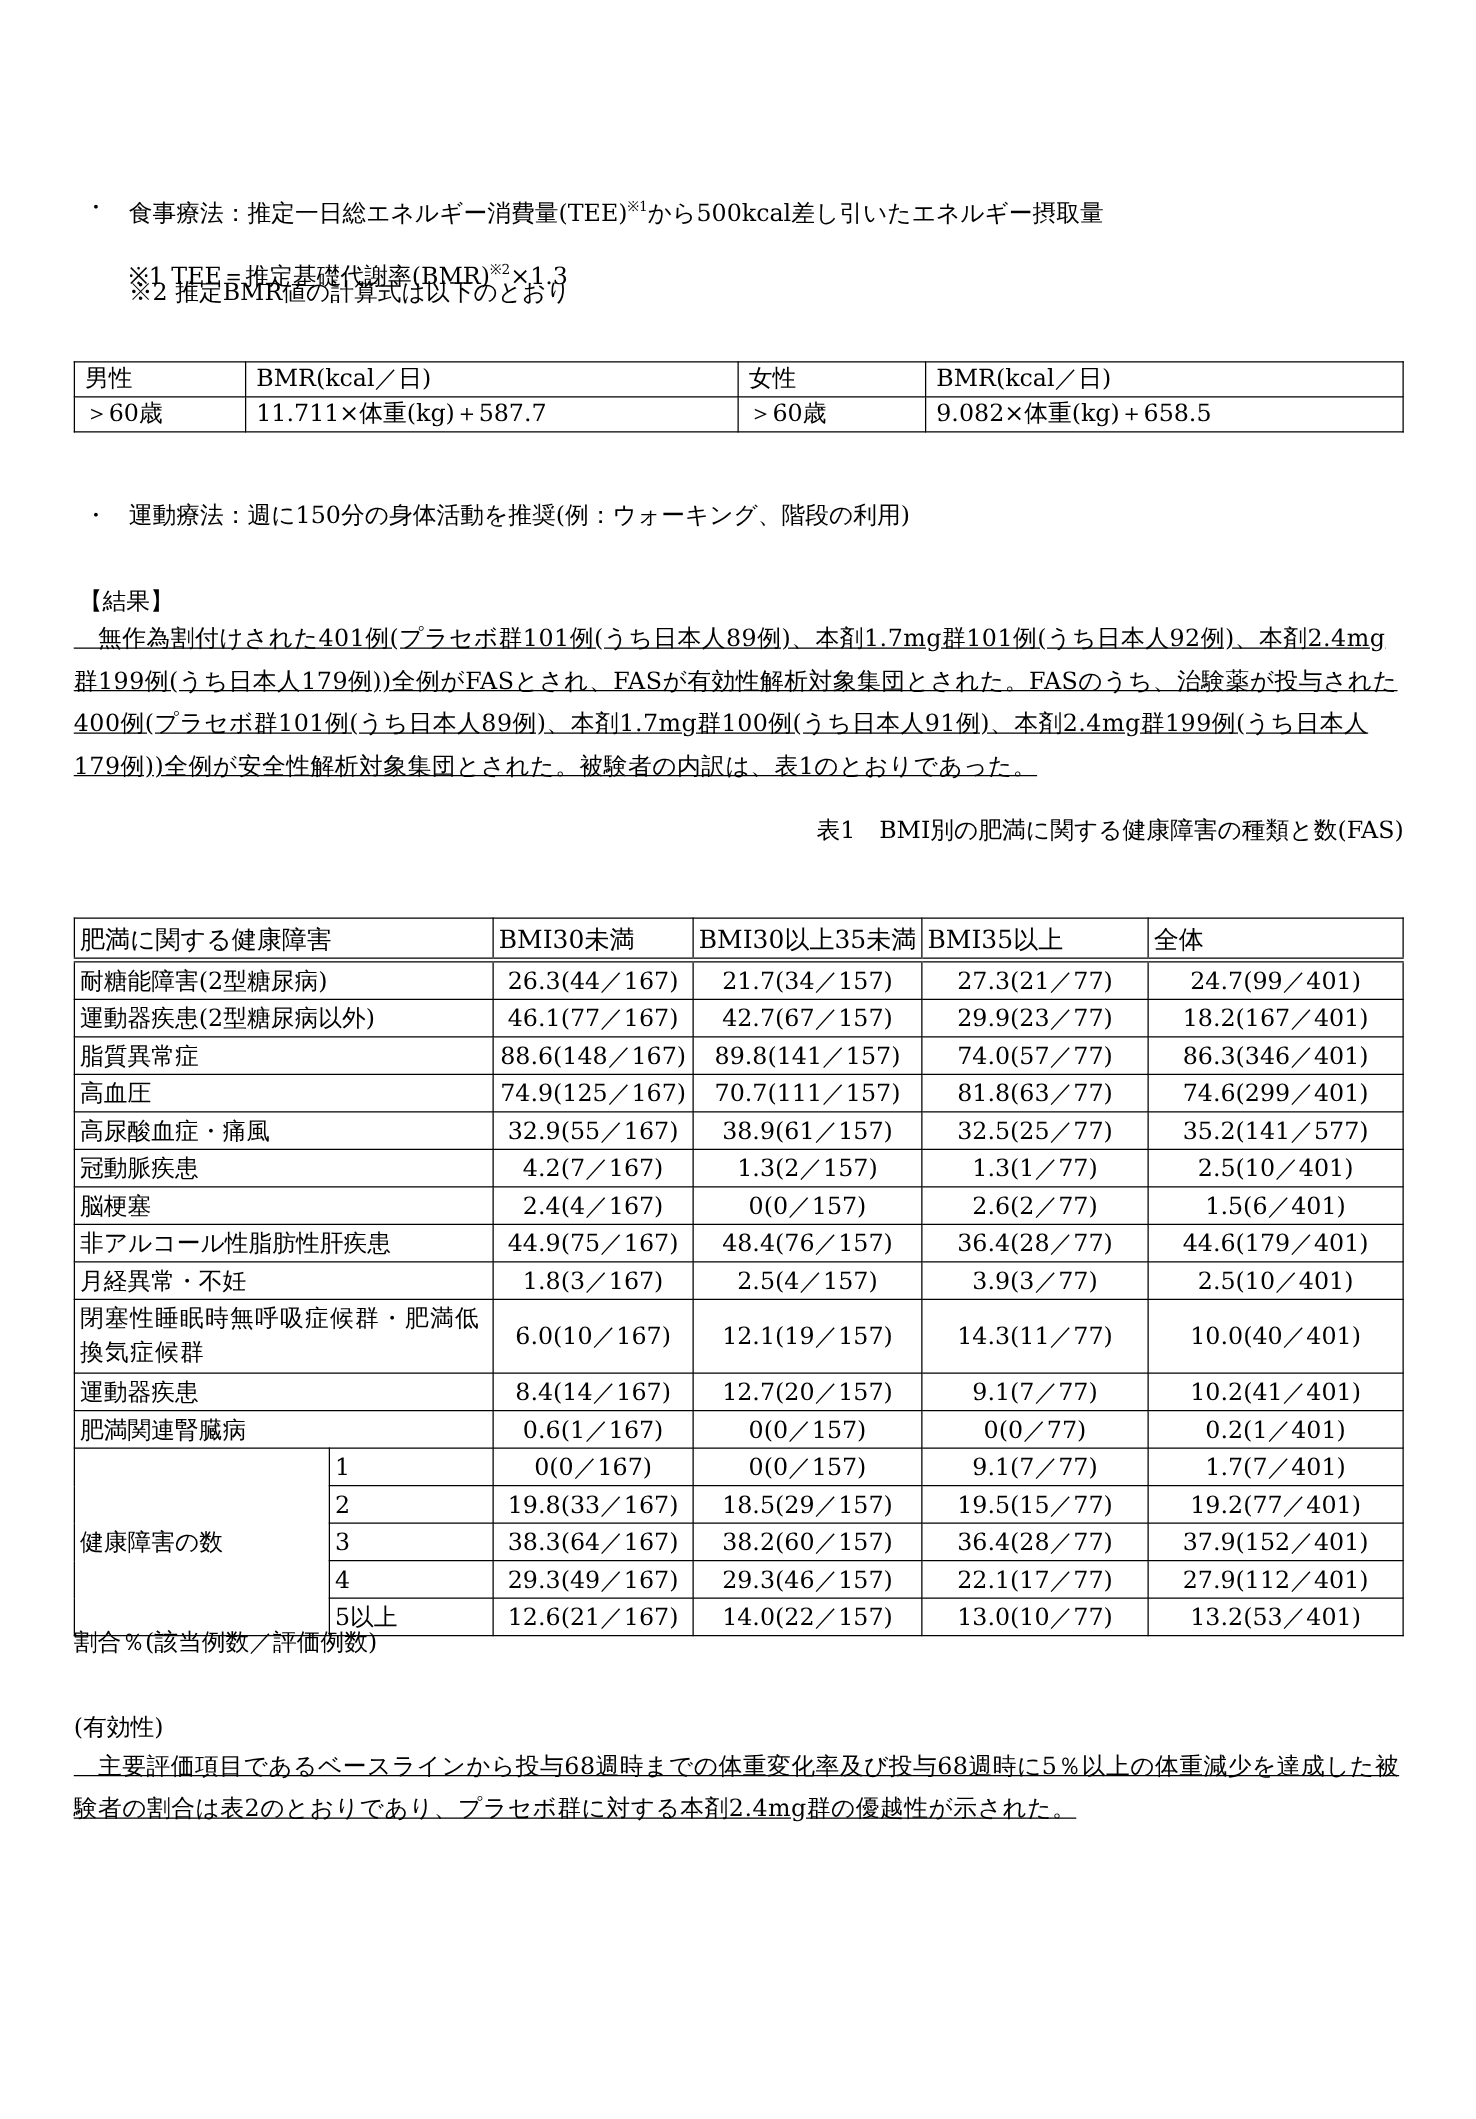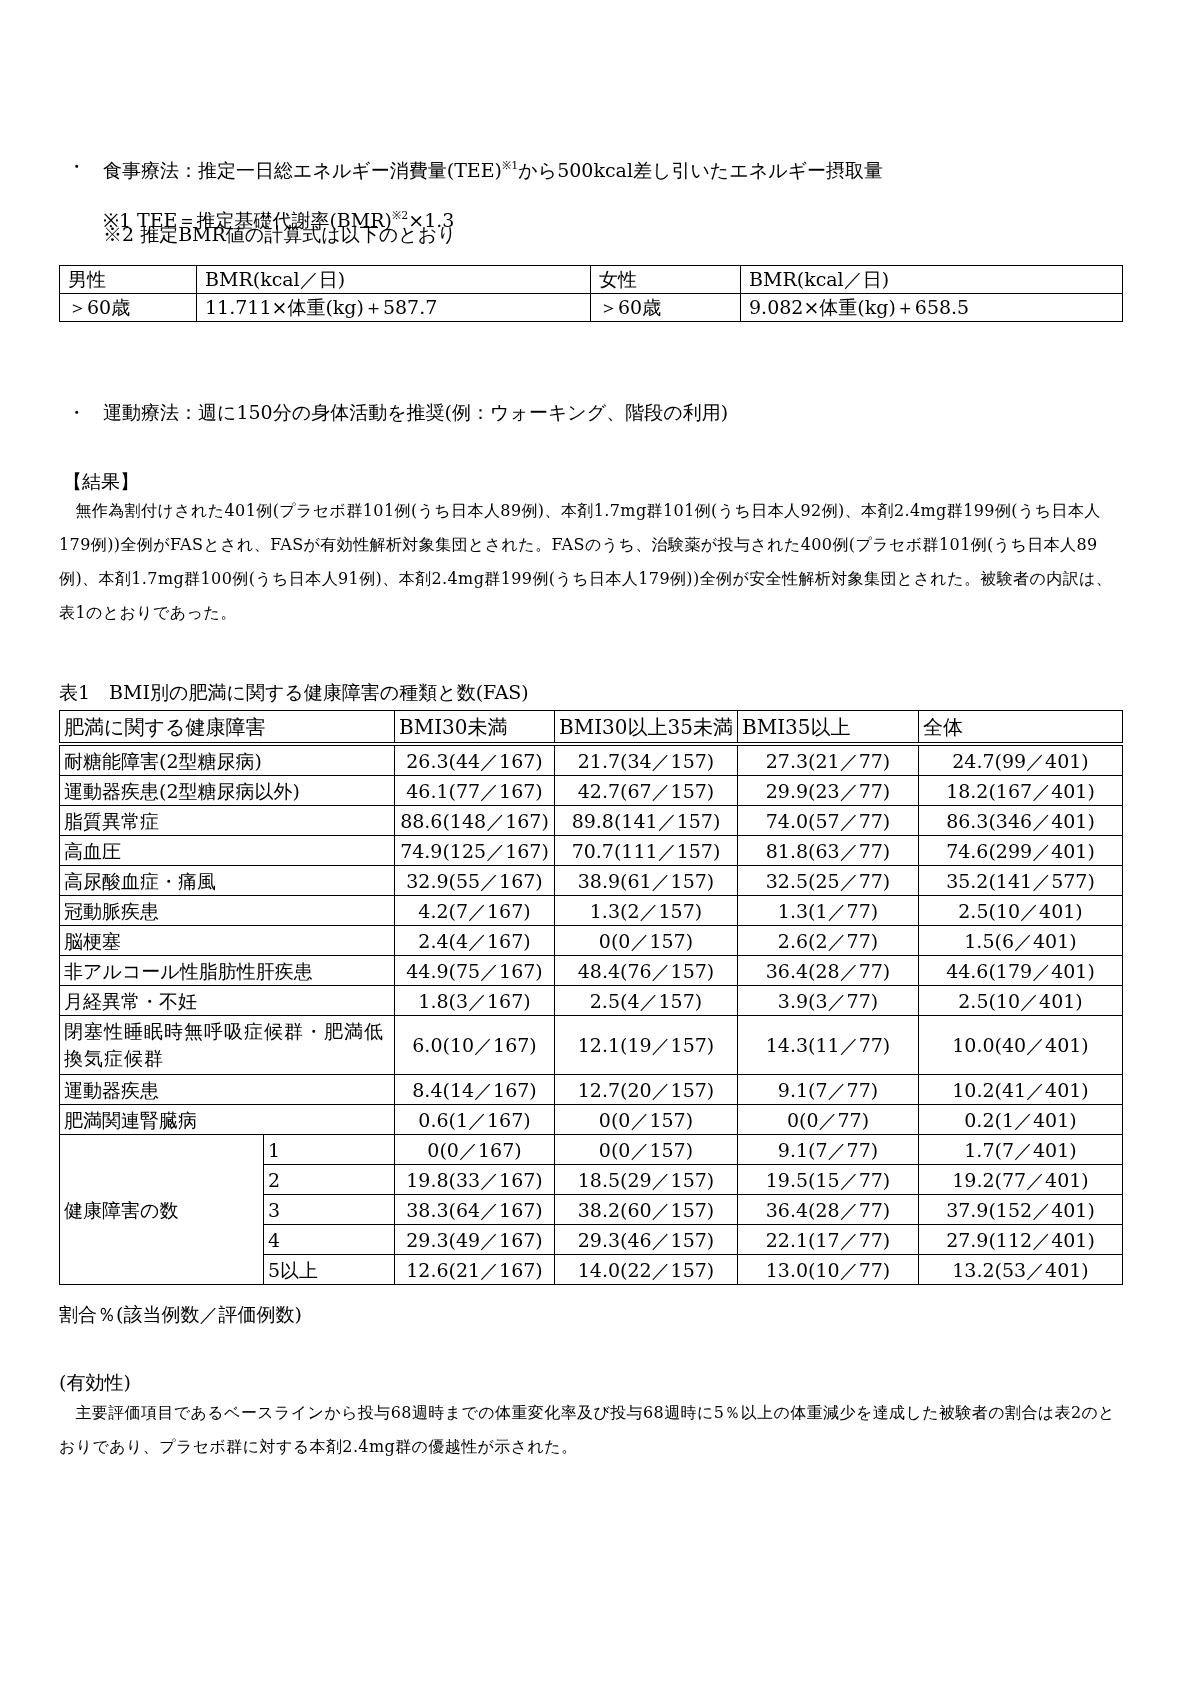--- a/index.html
+++ b/index.html
@@ -2,29 +2,29 @@
 <html><head>
 <meta charset="utf-8">
 <style>
   html, body { margin:0; padding:0; background:#ffffff; }
   body { width:1181px; height:1695px; position:relative; overflow:hidden;
          font-family:"DejaVu Serif","Liberation Serif",serif; color:#000; font-size:19px; }
   .abs { position:absolute; white-space:nowrap; }
   .line { line-height:24px; }
   .bullet { position:absolute; left:67px; }
   sup { font-size:11px; vertical-align:8px; }
-  table { border-collapse:collapse; position:absolute; }
+  table { border-collapse:collapse; position:absolute;margin-top:24px; }
   td, th { border:1.5px solid #000; padding:0 8px; font-weight:normal; white-space:nowrap; }
   #bmr { left:59px; top:265px; width:1064px; }
   #bmr td { height:27px; font-size:19px; line-height:27px; }
   #t1 { left:59px; top:710px; width:1064px; }
   #t1 td { height:29px; font-size:19px; line-height:22px; padding:0 4px; }
   #t1 td.c { text-align:center; }
   #t1 thead td { height:31px; text-align:left; font-size:20px; border-bottom:4px double #000; }
-  .para { position:absolute; left:59px; width:1065px; line-height:34px; font-size:16px; white-space:normal; letter-spacing:0.4px; }
+  .para { position:absolute; left:59px; width:1065px; line-height:34px; font-size:19px; white-space:normal; letter-spacing:0.4px;text-decoration:underline; }
 </style>
 </head>
 <body>
 
 <span class="bullet abs line" style="top:154px">・</span>
 <div class="abs line" style="left:103px; top:154px">
   <span>食事療法：推定一日総エネルギー消費量(TEE)</span><sup>※1</sup><span>から500kcal差し引いたエネルギー摂取量</span>
 </div>
 <div class="abs line" style="left:103px; top:204px">
   <span>※1 TEE＝推定基礎代謝率(BMR)</span><sup>※2</sup><span>×1.3</span>
@@ -53,21 +53,21 @@
   </tr>
 </tbody>
   </table>
 
 <span class="bullet abs line" style="top:400px">・</span>
 <div class="abs line" style="left:103px; top:400px">運動療法：週に150分の身体活動を推奨(例：ウォーキング、階段の利用)</div>
 
 <div class="abs line" style="left:63px; top:469px">【結果】</div>
 <div class="para" style="top:494px">　無作為割付けされた401例(プラセボ群101例(うち日本人89例)、本剤1.7mg群101例(うち日本人92例)、本剤2.4mg群199例(うち日本人179例))全例がFASとされ、FASが有効性解析対象集団とされた。FASのうち、治験薬が投与された400例(プラセボ群101例(うち日本人89例)、本剤1.7mg群100例(うち日本人91例)、本剤2.4mg群199例(うち日本人179例))全例が安全性解析対象集団とされた。被験者の内訳は、表1のとおりであった。</div>
 
-<div class="abs line" style="left:59px; width:1064px; text-align:left; top:680px">表1　BMI別の肥満に関する健康障害の種類と数(FAS)</div>
+<div class="abs line" style="left:59px; width:1064px; text-align:right; top:652px">表1　BMI別の肥満に関する健康障害の種類と数(FAS)</div>
 
 <table id="t1">
   <colgroup>
     <col style="width:204px">
       <col style="width:131px">
       <col style="width:160px">
     <col style="width:179px">
       <col style="width:181px">
       <col>
   </colgroup>

